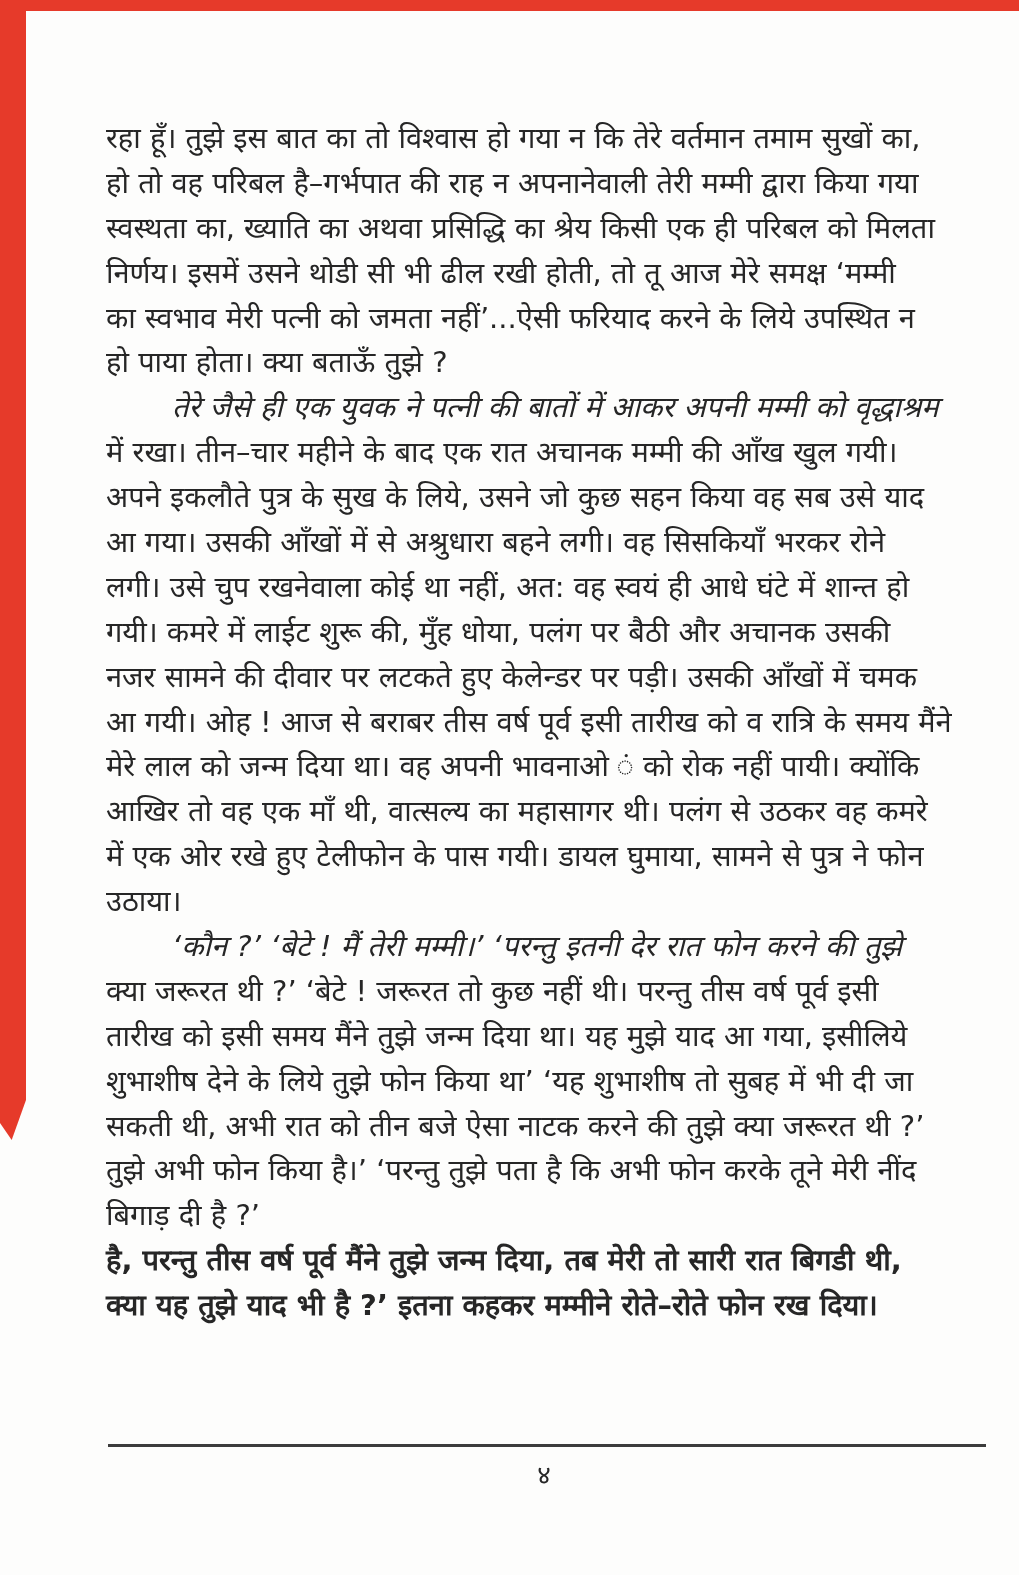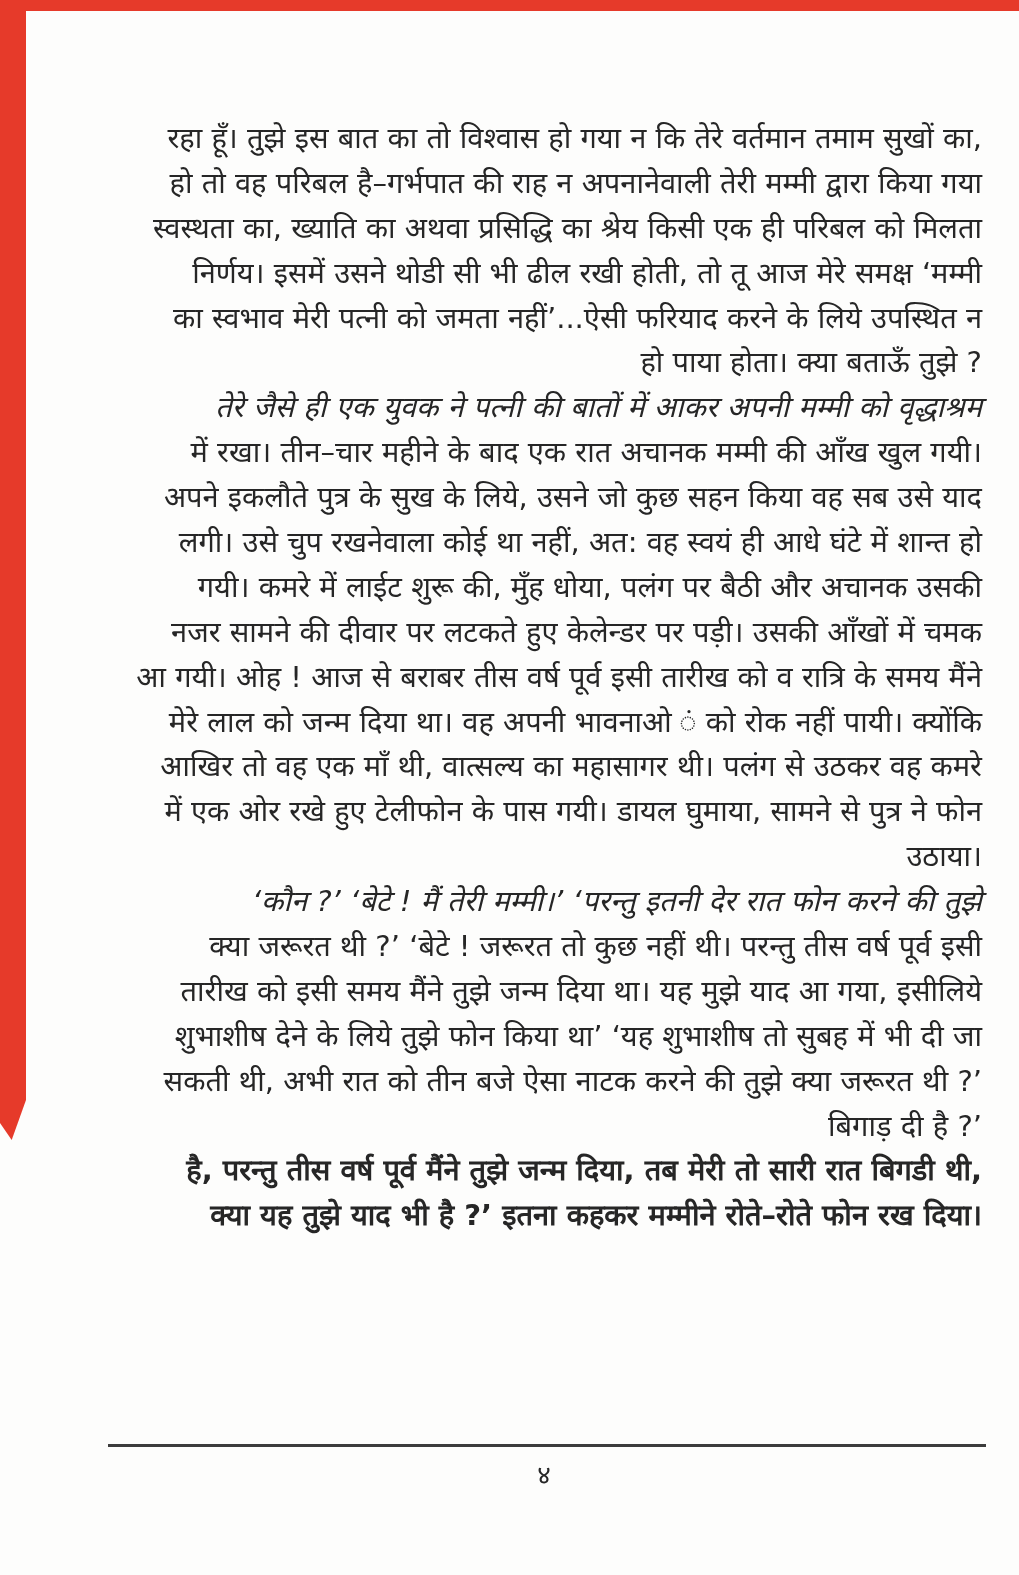--- a/index.html
+++ b/index.html
@@ -46,21 +46,20 @@
     top: 116px;
     width: 876px;
     color: var(--ink);
     font-size: 29px;
   }
   .line {
     height: 44.9px;
     line-height: 44.9px;
     white-space: nowrap;
     letter-spacing: 0px;
-    text-align: right;
   }
   .line.indent {
     padding-left: 66px;
     font-style: italic;
   }
   .line.bold {
     font-weight: bold;
   }
   .footer-rule {
     position: absolute;
@@ -90,33 +89,35 @@
   <div class="text-block">
       <div class="line">रहा हूँ। तुझे इस बात का तो विश्वास हो गया न कि तेरे वर्तमान तमाम सुखों का,</div>
       <div class="line">हो  तो वह परिबल है–गर्भपात की राह न अपनानेवाली तेरी मम्मी द्वारा किया गया</div>
       <div class="line">स्वस्थता का, ख्याति का अथवा प्रसिद्धि का श्रेय किसी एक ही परिबल को मिलता</div>
       <div class="line">निर्णय। इसमें उसने थोडी सी भी ढील रखी होती, तो तू आज मेरे समक्ष ‘मम्मी</div>
       <div class="line">का स्वभाव मेरी पत्नी को जमता नहीं’...ऐसी फरियाद करने के लिये उपस्थित न</div>
       <div class="line">हो पाया होता। क्या बताऊँ तुझे ?</div>
       <div class="line indent">तेरे जैसे ही एक युवक ने पत्नी की बातों में आकर अपनी मम्मी को वृद्धाश्रम</div>
       <div class="line">में रखा।  तीन–चार महीने के बाद एक रात अचानक मम्मी की आँख खुल गयी।</div>
       <div class="line">अपने इकलौते पुत्र के सुख के लिये, उसने जो कुछ सहन किया वह सब उसे याद</div>
+      <div class="line">आ गया। उसकी आँखों में से अश्रुधारा बहने लगी। वह सिसकियाँ भरकर रोने</div>
       <div class="line">लगी। उसे चुप रखनेवाला कोई था नहीं, अत: वह स्वयं ही आधे घंटे में शान्त हो</div>
       <div class="line">गयी। कमरे में लाईट शुरू की, मुँह धोया, पलंग पर बैठी और अचानक उसकी</div>
       <div class="line">नजर सामने की दीवार पर लटकते हुए केलेन्डर पर पड़ी। उसकी आँखों में चमक</div>
       <div class="line">आ गयी। ओह ! आज से बराबर तीस वर्ष पूर्व इसी तारीख को व रात्रि के समय मैंने</div>
       <div class="line">मेरे लाल को जन्म दिया था। वह अपनी भावनाओ ं को रोक नहीं पायी। क्योंकि</div>
       <div class="line">आखिर तो वह एक माँ थी, वात्सल्य का महासागर थी। पलंग से उठकर वह कमरे</div>
       <div class="line">में एक ओर रखे हुए टेलीफोन के पास गयी। डायल घुमाया, सामने से पुत्र ने फोन</div>
       <div class="line">उठाया।</div>
       <div class="line indent">‘कौन ?’ ‘बेटे ! मैं तेरी मम्मी।’ ‘परन्तु इतनी देर रात फोन करने की तुझे</div>
       <div class="line">क्या जरूरत थी ?’ ‘बेटे ! जरूरत तो कुछ नहीं थी। परन्तु तीस वर्ष पूर्व इसी</div>
       <div class="line">तारीख को इसी समय मैंने तुझे जन्म दिया था। यह मुझे याद  आ गया, इसीलिये</div>
       <div class="line">शुभाशीष देने के लिये तुझे फोन किया था’ ‘यह शुभाशीष तो सुबह में भी दी जा</div>
       <div class="line">सकती थी, अभी रात को तीन बजे ऐसा नाटक करने की तुझे क्या जरूरत थी ?’</div>
+      <div class="line">तुझे अभी फोन किया है।’ ‘परन्तु तुझे पता है कि अभी फोन करके तूने मेरी नींद</div>
       <div class="line">बिगाड़ दी है ?’</div>
       <div class="line bold">है, परन्तु तीस वर्ष पूर्व मैंने तुझे जन्म दिया, तब मेरी तो सारी रात बिगडी थी,</div>
       <div class="line bold">क्या यह तुझे याद भी है ?’ इतना कहकर मम्मीने रोते–रोते फोन रख दिया।</div>
     </div>
 
   <div class="footer-rule"></div>
   <div class="page-number">४</div>
 </div>
 
 </body></html>

